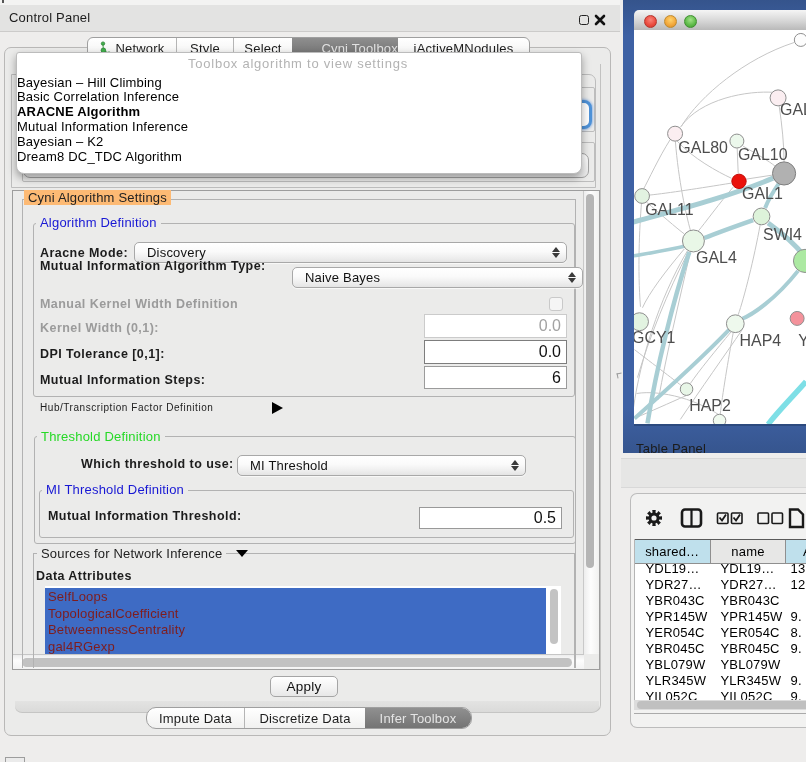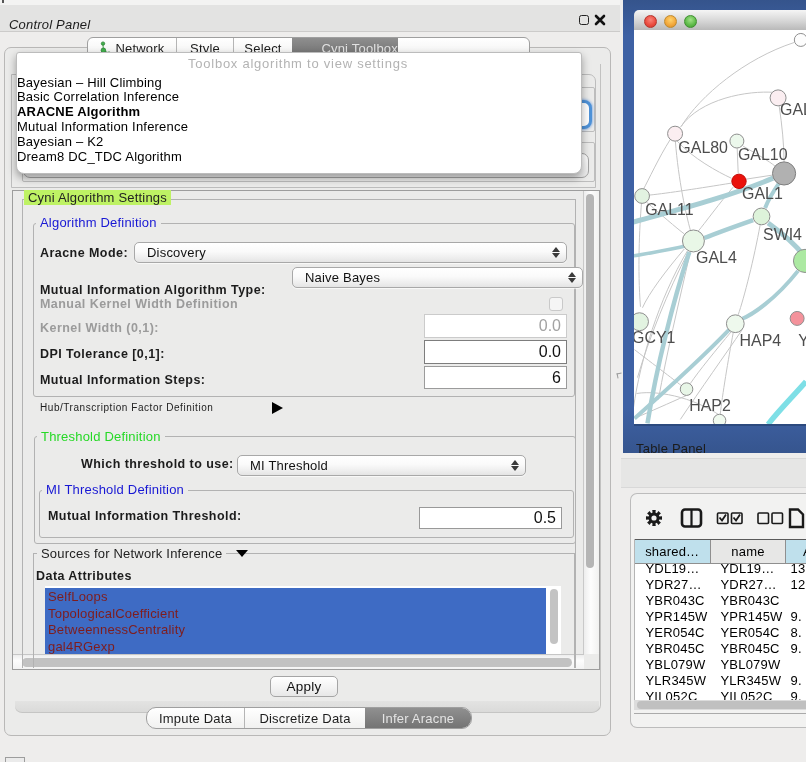--- a/index.html
+++ b/index.html
@@ -20,21 +20,21 @@
 .field{position:absolute;background:#fff;}
 .fv{position:absolute;right:5px;top:0;bottom:0;display:flex;align-items:center;font-size:16px;color:#111;}
 </style>
 </head>
 <body>
 
 <div class="abs" style="left:0;top:0;width:623px;height:762px;background:#eeedec;"></div>
 
 <div class="abs" style="left:0;top:0;width:620px;height:5px;background:#f3f3f2;"></div>
 <div class="abs" style="left:0;top:5px;width:620px;height:26px;background:#e3e3e2;border-bottom:1px solid #cccbca;"></div>
-<div class="abs txt" style="left:9px;top:16px;height:18px;line-height:18px;font-style:italic;">Control Panel</div>
+<div class="abs txt" style="left:9px;top:9px;height:18px;line-height:18px;">Control Panel</div>
 <div class="abs" style="left:579px;top:15px;width:8px;height:8px;border:1.6px solid #222;border-radius:2.5px;"></div>
 <svg class="abs" style="left:593px;top:13px;" width="14" height="14" viewBox="0 0 14 14">
     <path d="M3 3 L11 11 M11 3 L3 11" stroke="#111" stroke-width="2.6" stroke-linecap="round"></path>
   </svg>
 
 <div class="abs" style="left:2px;top:0;width:2px;height:3px;background:#555;"></div>
 
 <div class="abs" style="left:4px;top:47px;width:605px;height:687px;border:1px solid #b9b8b7;border-radius:7px;background:#ebebea;"></div>
 
 <div class="abs" style="left:11px;top:74px;width:583px;height:112px;border:1px solid #bdbdbd;border-radius:0 7px 0 0;background:#ebebea;"></div>
@@ -55,44 +55,47 @@
     </div>
   <div style="width:56px;display:flex;align-items:center;justify-content:center;border-right:1px solid #b5b5b5;">
       <span class="txt">Style</span>
     </div>
   <div style="width:58px;display:flex;align-items:center;justify-content:center;">
       <span class="txt">Select</span>
     </div>
   <div style="width:106px;display:flex;align-items:center;justify-content:flex-end;background:linear-gradient(#8e8e8e,#6f6f6f);">
       <span class="txt" style="color:#e2e2e2;">Cyni Toolbox</span>
     </div>
+  <div style="flex:1;display:flex;align-items:center;justify-content:center;">
+      <span class="txt">jActiveMNodules</span>
+    </div>
 </div>
 
 <div class="abs" style="left:12px;top:190px;width:586px;height:478px;border:1px solid #9d9d9d;background:#ebebea;"></div>
 
 <div class="abs" style="left:583px;top:191px;width:15px;height:463px;background:linear-gradient(90deg,#ededed,#fdfdfd 45%,#f1f1f0);border-left:1px solid #c9c9c9;"></div>
 <div class="abs" style="left:586px;top:193.5px;width:8px;height:374px;background:#b5b5b5;border-radius:4.5px;"></div>
 
 <div class="abs" style="left:13px;top:654px;width:571px;height:14px;background:linear-gradient(#ededed,#fdfdfd 40%,#f3f3f3);border-top:1px solid #c6c6c6;"></div>
 <div class="abs" style="left:22px;top:658px;width:550px;height:9px;background:#c2c2c2;border-radius:5px;"></div>
 
 <div class="grp" style="left:22px;top:199px;width:552px;height:468px;border-radius:0;border-bottom:none;"></div>
-<div class="gt" style="left:24px;top:190px;color:#222;background:#bef264;">Cyni Algorithm Settings</div>
+<div class="gt" style="left:24px;top:190px;color:#222;background:#fdba74;">Cyni Algorithm Settings</div>
 
 <div class="grp" style="left:33px;top:223px;width:540px;height:172px;"></div>
 <div class="gt" style="left:36px;top:215px;color:#1717d4;background:#ebebea;">Algorithm Definition</div>
 
 <div class="abs lbl" style="left:40px;top:247px;">Aracne Mode:</div>
 <div class="combo" style="left:134px;top:242px;width:431px;height:19px;">
     <span class="ct">Discovery</span>
   <span class="car" style="right:6px;top:4px;border-left:4px solid transparent;border-right:4px solid transparent;border-bottom:5px solid #3a3a3a;"></span>
   <span class="car" style="right:6px;bottom:4px;border-left:4px solid transparent;border-right:4px solid transparent;border-top:5px solid #3a3a3a;"></span>
   </div>
 
-<div class="abs lbl" style="left:40px;top:284px;">Mutual Information Algorithm Type:</div>
+<div class="abs lbl" style="left:40px;top:260px;">Mutual Information Algorithm Type:</div>
 <div class="combo" style="left:292px;top:267px;width:289px;height:19px;">
     <span class="ct">Naive Bayes</span>
   <span class="car" style="right:6px;top:4px;border-left:4px solid transparent;border-right:4px solid transparent;border-bottom:5px solid #3a3a3a;"></span>
   <span class="car" style="right:6px;bottom:4px;border-left:4px solid transparent;border-right:4px solid transparent;border-top:5px solid #3a3a3a;"></span>
   </div>
 
 <div class="abs lblg" style="left:40px;top:297.5px;">Manual Kernel Width Definition</div>
 <div class="abs" style="left:549px;top:297px;width:12px;height:12px;border:1px solid #c9c9c9;border-radius:3px;background:#f5f5f5;"></div>
 
 <div class="abs lblg" style="left:40px;top:321.5px;">Kernel Width (0,1):</div>
@@ -147,21 +150,21 @@
 <div class="abs" style="left:15px;top:701px;width:584px;height:10.5px;background:linear-gradient(#e3e3e2,#dadad9);border-bottom:1px solid #c5c5c4;border-radius:0 0 7px 7px;"></div>
 
 <div class="abs" style="left:146px;top:707px;width:324px;height:20px;border:1px solid #9f9f9f;border-radius:10px;background:linear-gradient(#ffffff,#f1f1f0);overflow:hidden;display:flex;">
   <div style="width:97px;display:flex;align-items:center;justify-content:center;border-right:1px solid #b5b5b5;">
       <span class="txt">Impute Data</span>
     </div>
   <div style="width:120px;display:flex;align-items:center;justify-content:center;">
       <span class="txt">Discretize Data</span>
     </div>
   <div style="flex:1;display:flex;align-items:center;justify-content:center;background:linear-gradient(#909090,#747474);">
-      <span class="txt" style="color:#e4e4e4;">Infer Aracne</span>
+      <span class="txt" style="color:#e4e4e4;">Infer Toolbox</span>
     </div>
 </div>
 
 <div class="abs" style="left:5px;top:757px;width:18px;height:8px;border:1.7px solid #9d9d9d;background:#ebebeb;"></div>
 
 <div class="abs" style="left:617px;top:372.5px;width:3.5px;height:4px;border-left:1.6px solid #9a9a9a;border-top:1.6px solid #9a9a9a;transform:rotate(-12deg);"></div>
 
 <div class="abs" style="left:16px;top:52px;width:564px;height:120px;background:#fff;border:1px solid #bcbcbc;border-radius:3px 3px 8px 8px;box-shadow:0 4px 9px rgba(0,0,0,0.35);z-index:50;"></div>
 <div class="abs" style="left:16px;top:56px;width:564px;text-align:center;font-size:13px;color:#b3b3b3;letter-spacing:0.75px;z-index:51;">Toolbox algorithm to view settings</div>
 <div class="abs" style="left:17px;top:75.5px;font-size:13px;color:#000;line-height:14.9px;letter-spacing:0.2px;z-index:51;">Bayesian – Hill Climbing<br>Basic Correlation Inference<br><b>ARACNE Algorithm</b><br>Mutual Information Inference<br>Bayesian – K2<br>Dream8 DC_TDC Algorithm</div>

